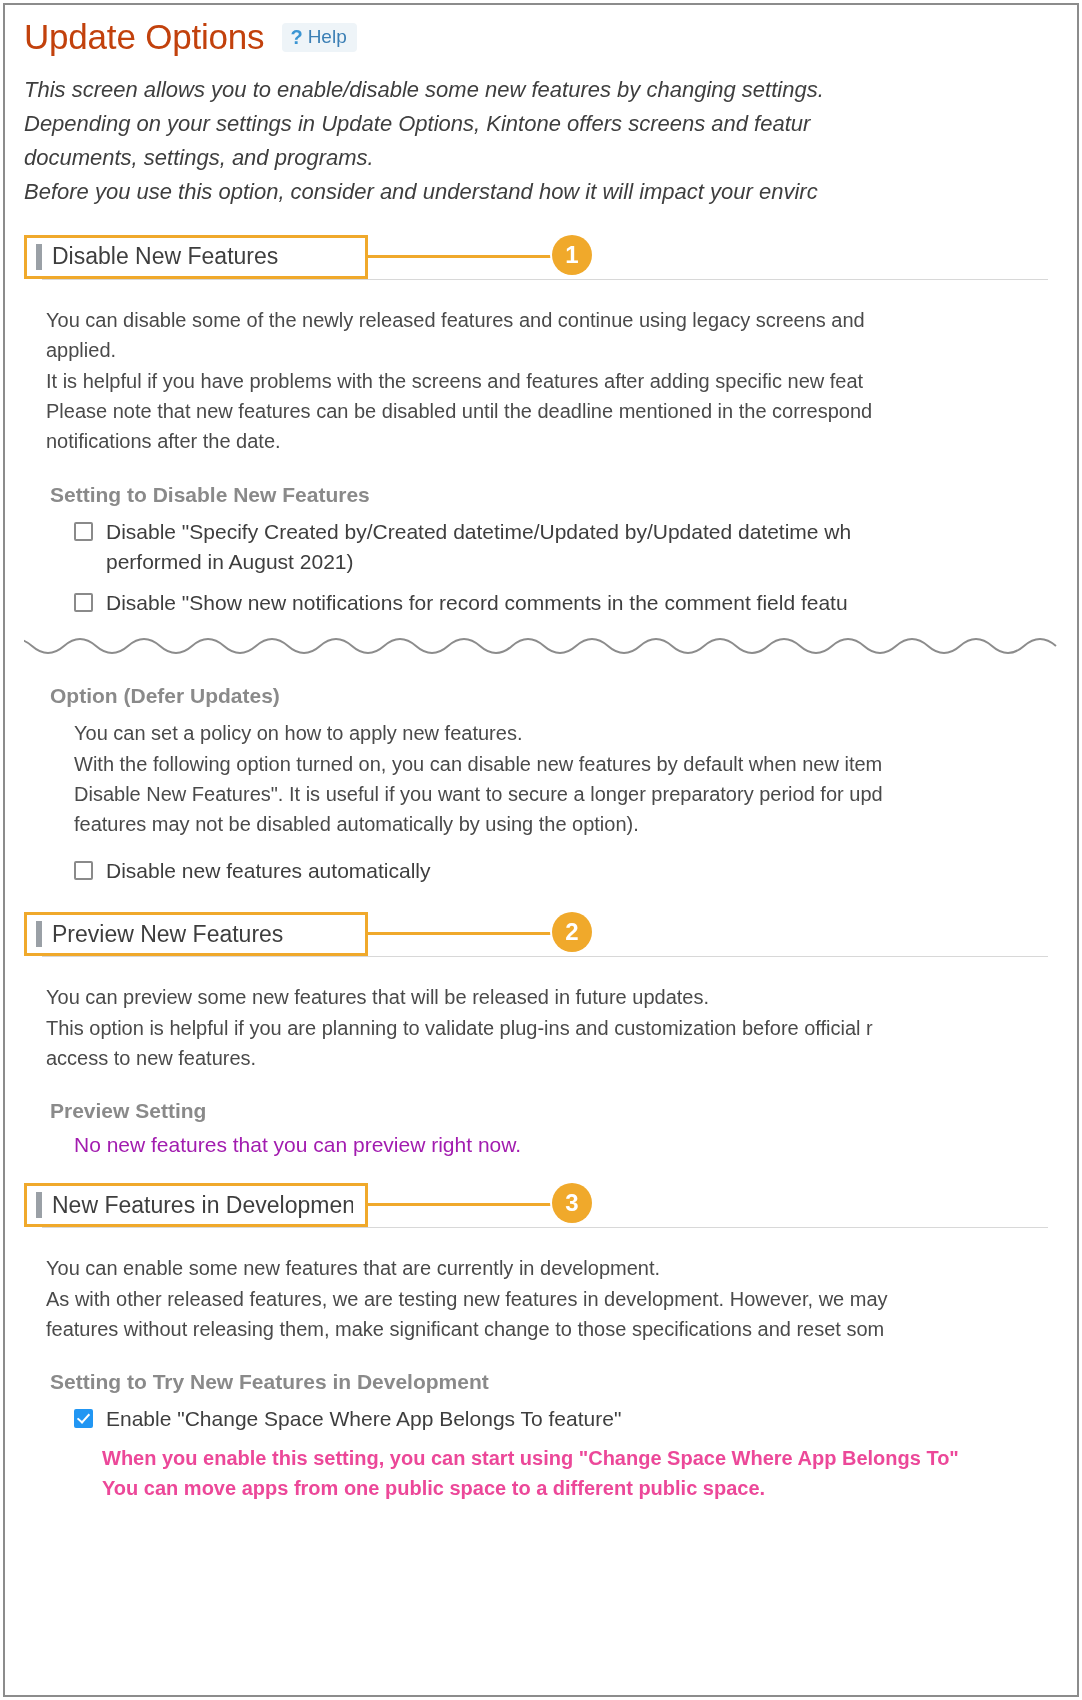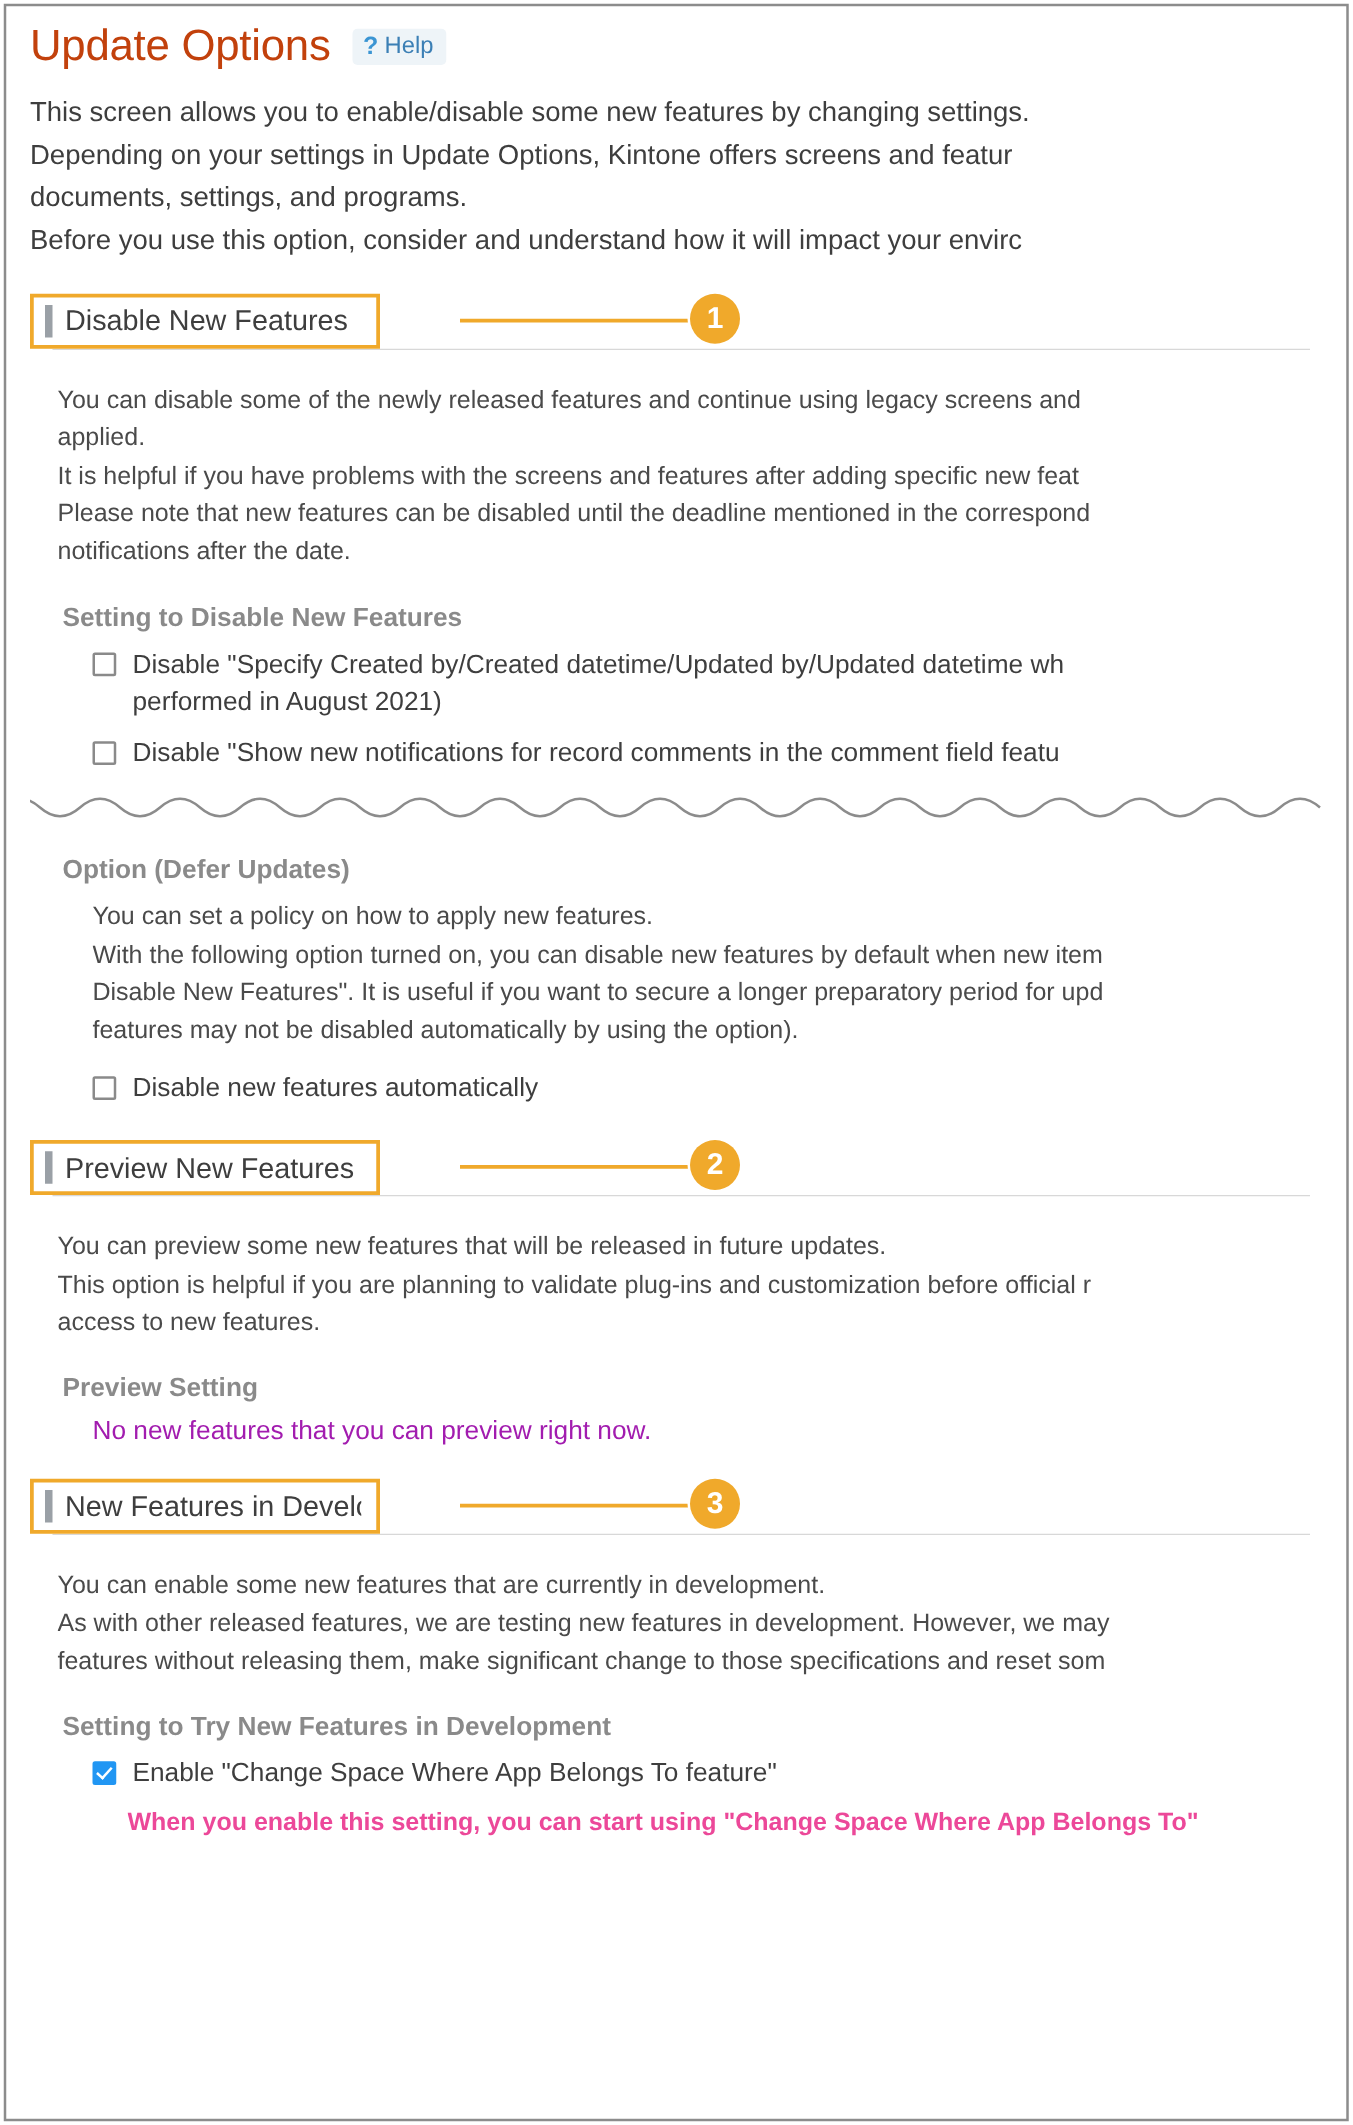--- a/index.html
+++ b/index.html
@@ -70,20 +70,21 @@
   
   .intro {
     font-size: 22px;
     color: #3e3e3e;
     line-height: 1.55;
     white-space: nowrap;
     overflow: hidden;
   }
   .intro div {
     white-space: nowrap;
+    font-style: italic;
   }
 
   
   .section-head-wrap {
     position: relative;
     margin-top: 26px;
     height: 52px;
   }
   .section-rule {
     position: absolute;
@@ -97,21 +98,21 @@
     position: absolute;
     left: 0;
     top: 0;
     display: flex;
     align-items: center;
     height: 44px;
     box-sizing: border-box;
     border: 3px solid #f0a92b;
     background: #ffffff;
     padding: 0 12px 0 0;
-    width: 280px;
+    width: 344px;
   }
   .section-bar {
     width: 6px;
     height: 26px;
     background: #9aa0a6;
     margin: 0 10px 0 9px;
     flex: none;
   }
   .section-title {
     font-size: 23px;
@@ -329,16 +330,17 @@
 
     <div class="sub-head">Setting to Try New Features in Development</div>
 
     <div class="check-row">
       <span class="checkbox checked"></span>
       <span class="check-label">Enable "Change Space Where App Belongs To feature"</span>
     </div>
 
     <div class="note-block">
       <div>When you enable this setting, you can start using "Change Space Where App Belongs To"</div>
+      <div>You can move apps from one public space to a different public space.</div>
     </div>
 
   </div>
 </div>
 
 </body></html>

